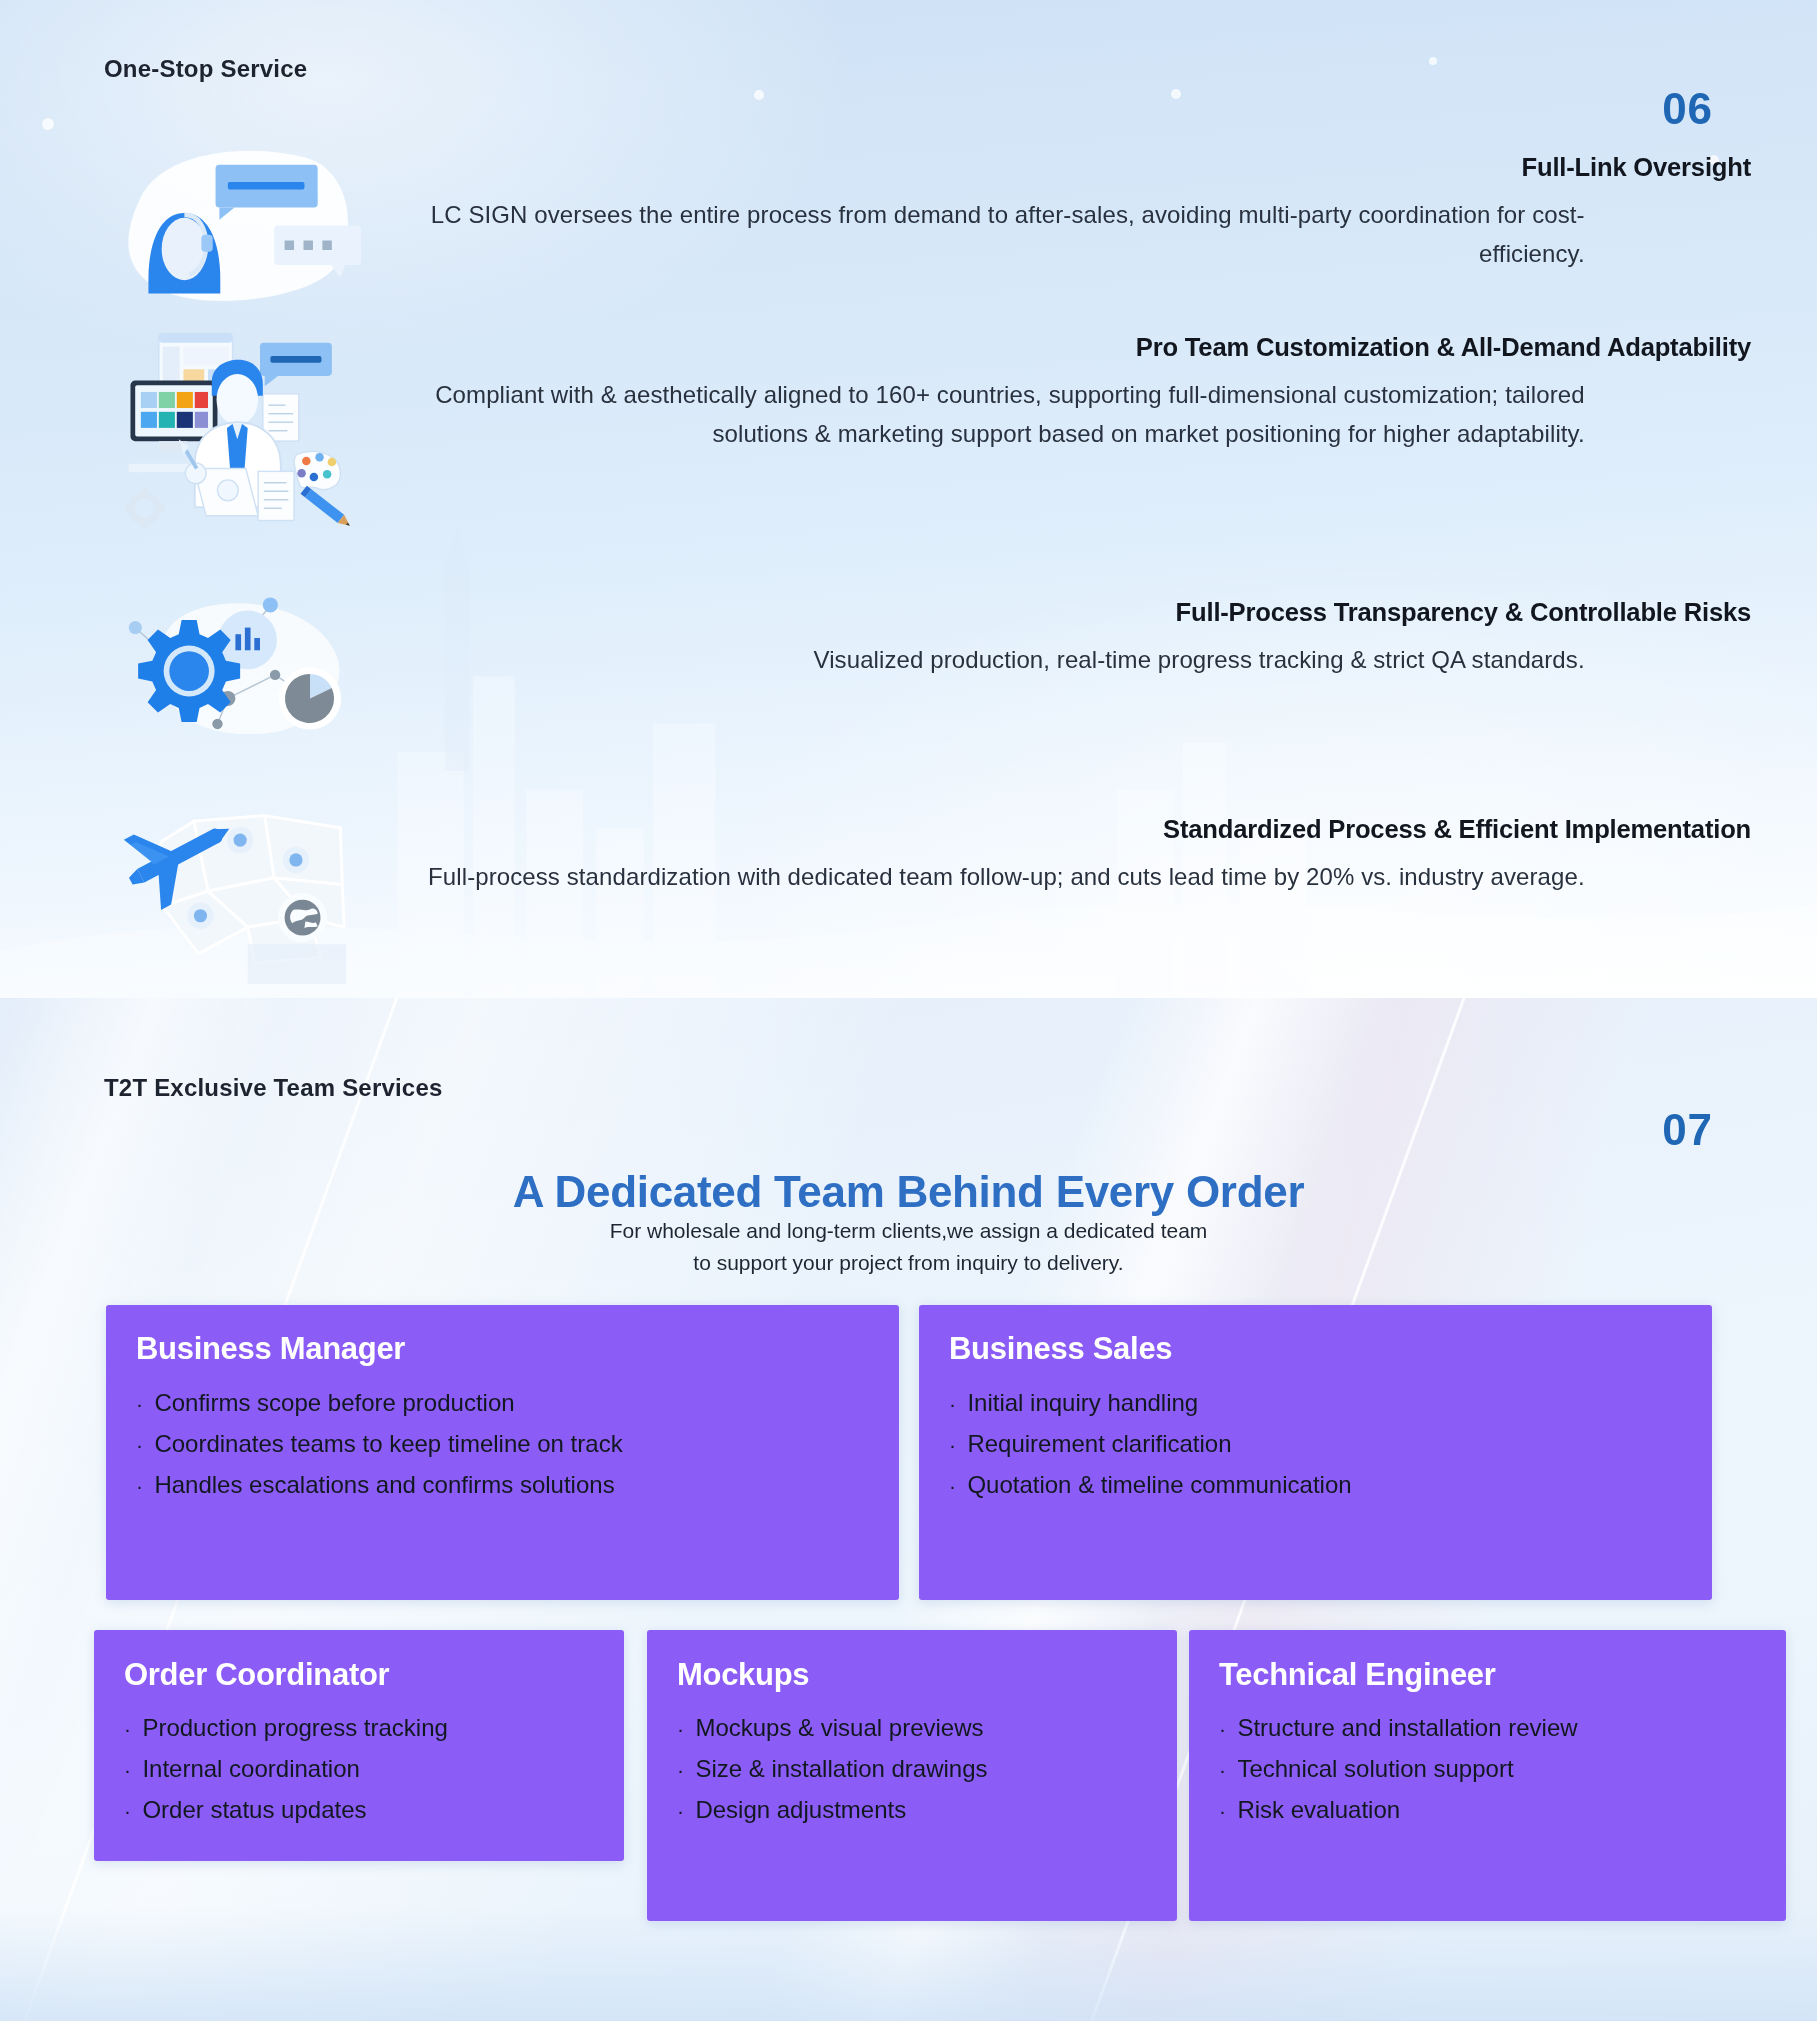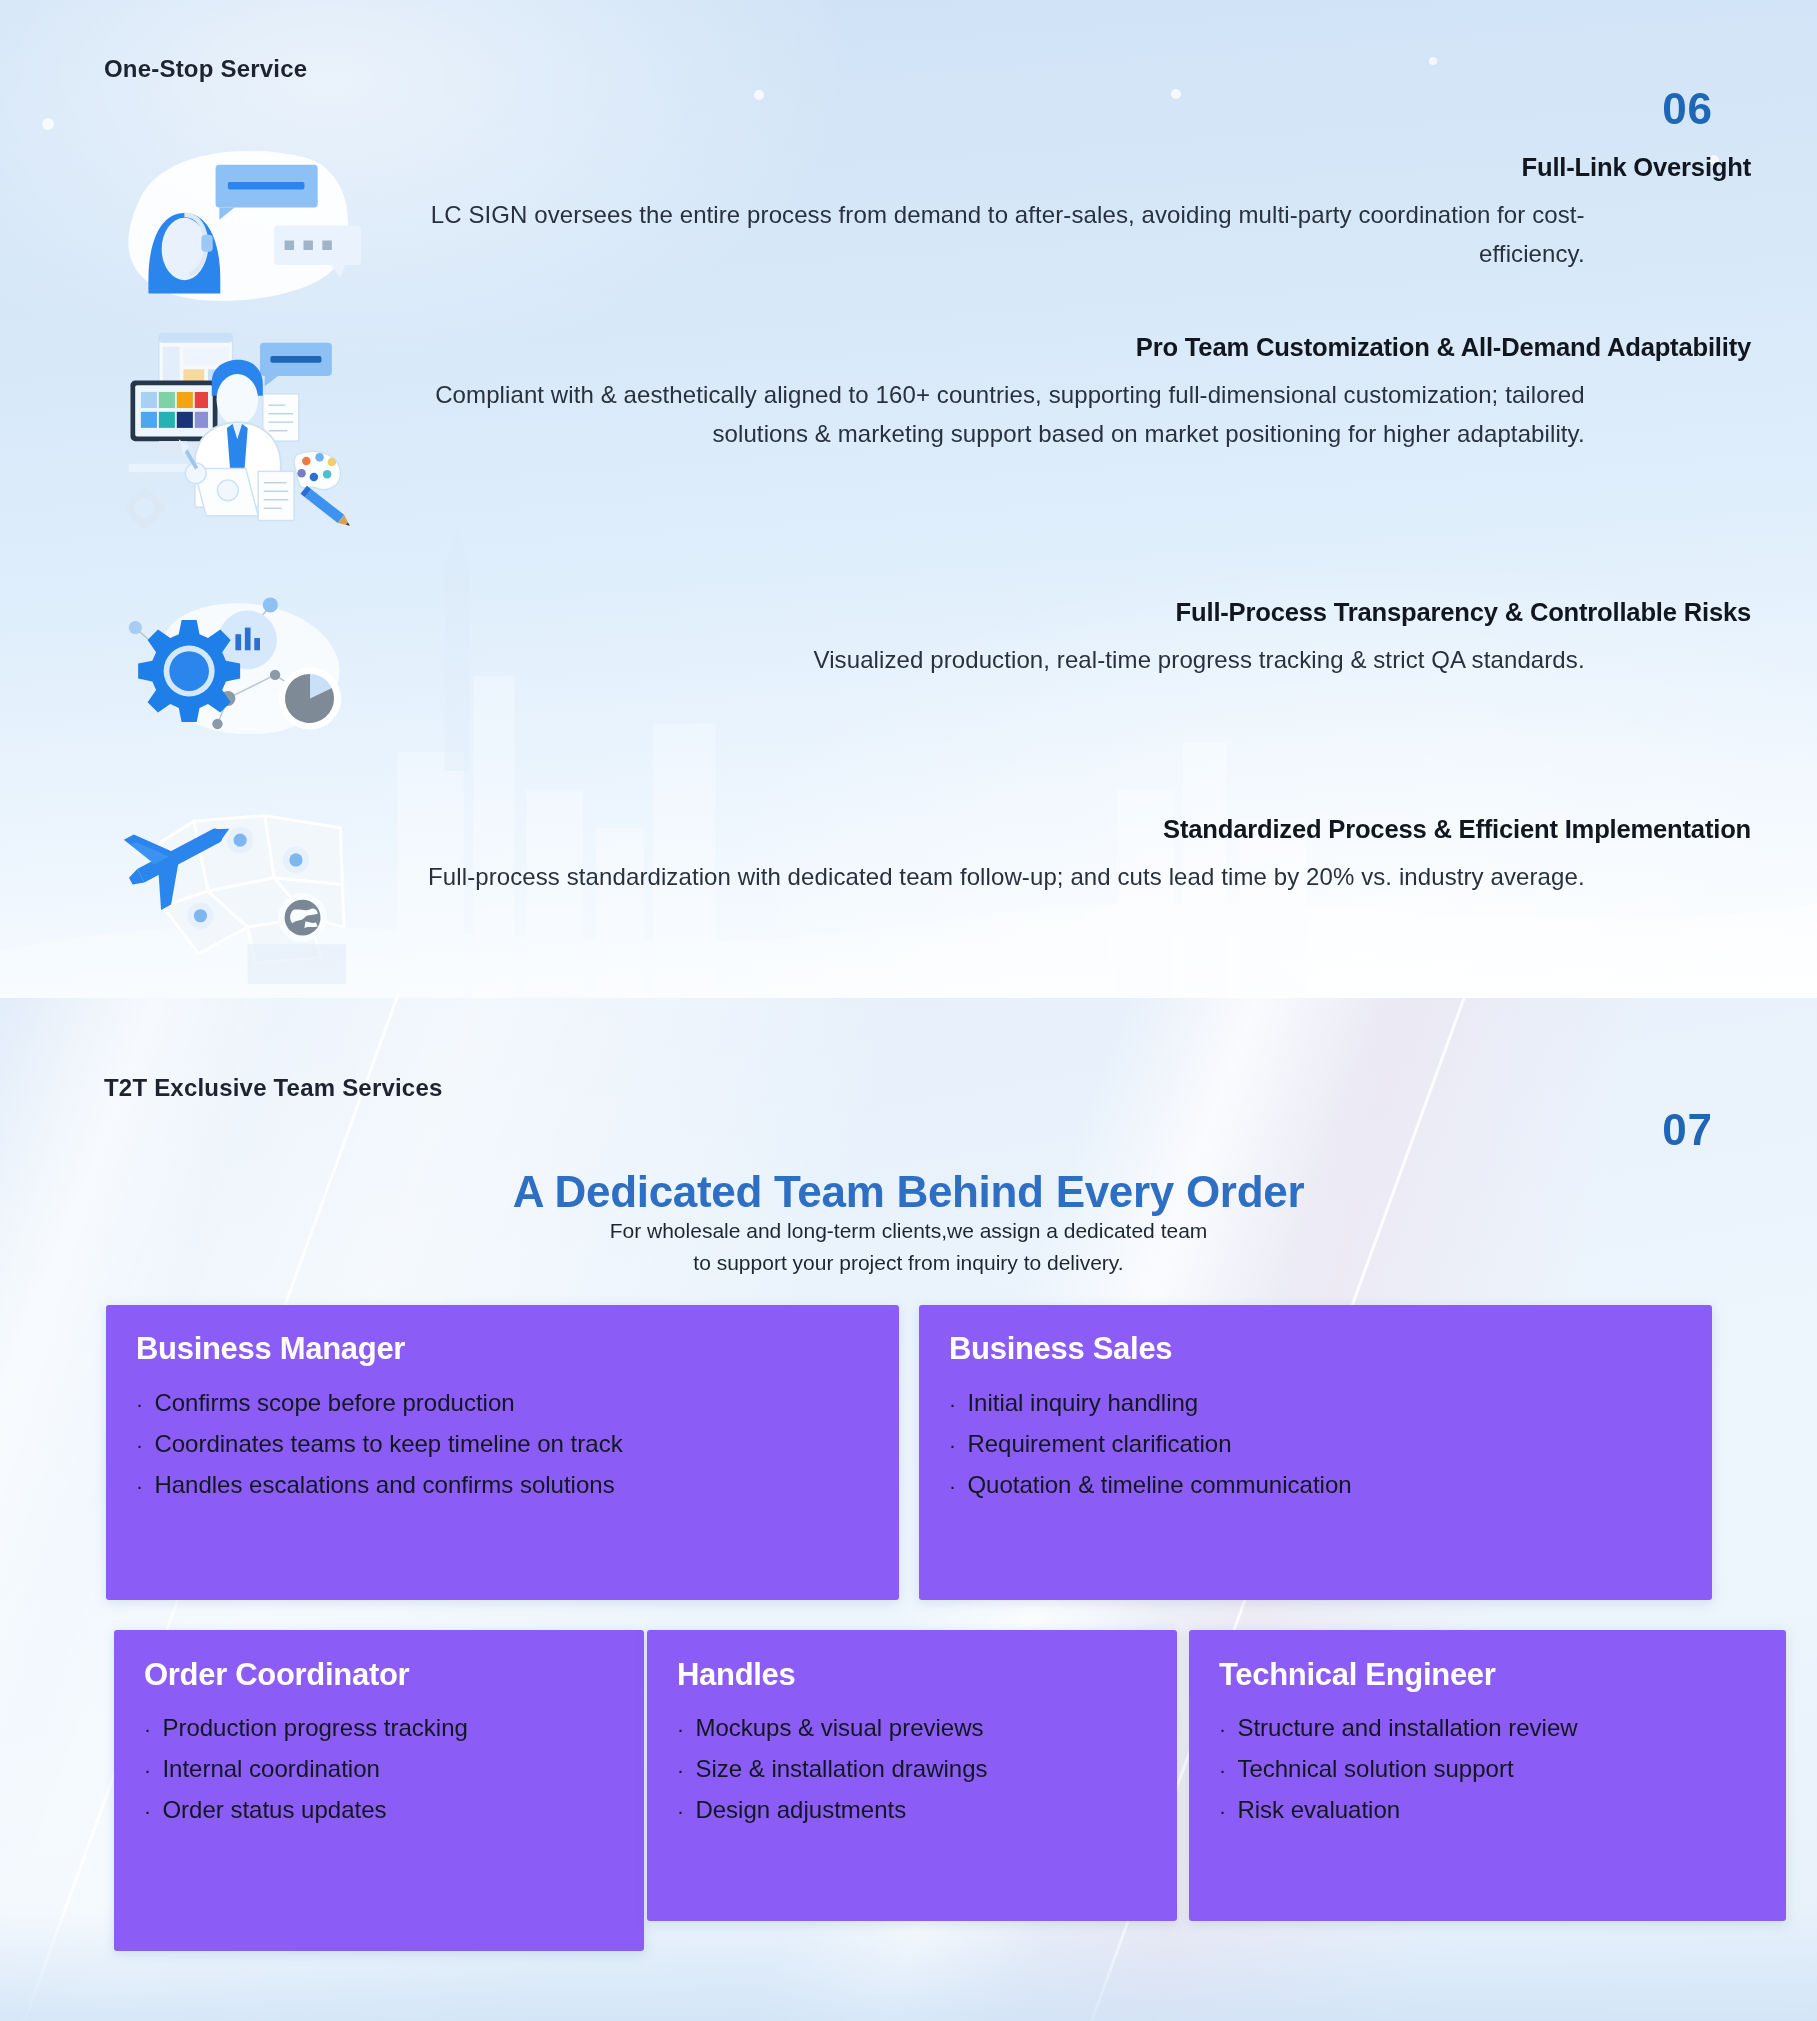--- a/index.html
+++ b/index.html
@@ -367,40 +367,40 @@
             <span class="dot">·</span>
             <span>Requirement clarification</span>
           </li>
         <li>
             <span class="dot">·</span>
             <span>Quotation &amp; timeline communication</span>
           </li>
       </ul>
     </div>
 
-    <div class="card" style="left:114px; top:333px; width:530px; height:321px;">
+    <div class="card" style="left:94px; top:333px; width:530px; height:231px;">
       <div class="card-title">Order Coordinator</div>
       <ul class="card-list">
         <li>
             <span class="dot">·</span>
             <span>Production progress tracking</span>
           </li>
         <li>
             <span class="dot">·</span>
             <span>Internal coordination</span>
           </li>
         <li>
             <span class="dot">·</span>
             <span>Order status updates</span>
           </li>
       </ul>
     </div>
 
     <div class="card" style="left:647px; top:333px; width:530px; height:291px;">
-      <div class="card-title">Handles</div>
+      <div class="card-title">Mockups</div>
       <ul class="card-list">
         <li>
             <span class="dot">·</span>
             <span>Mockups &amp; visual previews</span>
           </li>
         <li>
             <span class="dot">·</span>
             <span>Size &amp; installation drawings</span>
           </li>
         <li>

